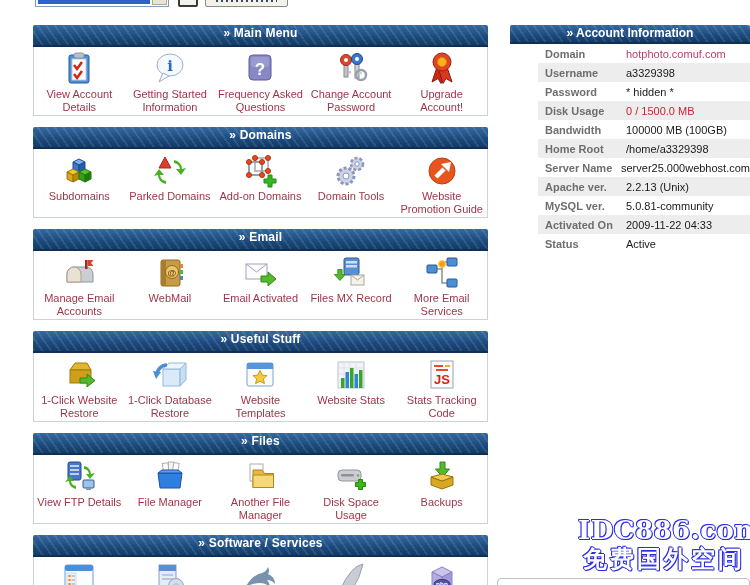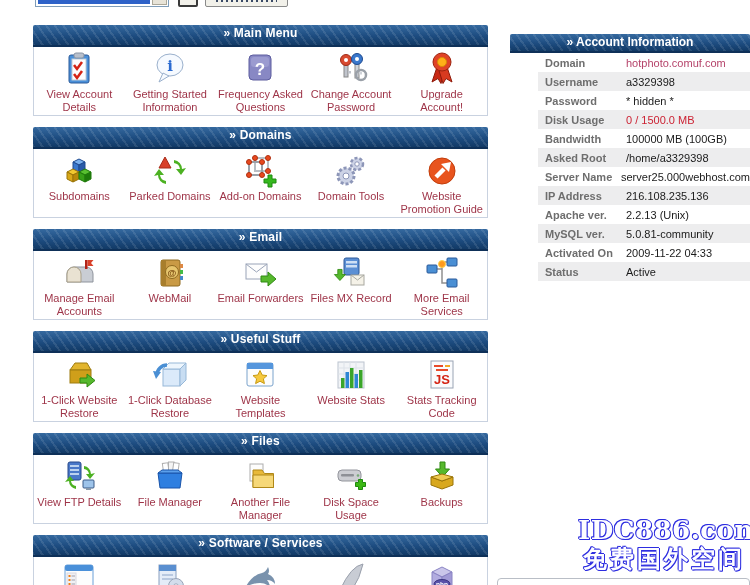--- a/index.html
+++ b/index.html
@@ -54,21 +54,21 @@
   }
   .menu-item { flex:1 1 0; text-align:center; padding-top:4px; cursor:pointer; }
   .menu-item .ico { width:38px; height:36px; margin:0 auto; }
   .menu-item .ico svg { display:block; margin:0 auto; }
   .menu-item .lbl {
     font-size:11px; line-height:12.5px; color:#9e3448; margin-top:1px;
     padding:0 2px;
   }
 
   
-  .acct-panel { position:absolute; left:510px; top:34px; width:240px; }
+  .acct-panel { position:absolute; left:510px; top:25px; width:240px; }
   .acct-header {
     height:19px; line-height:17px; text-align:center;
     color:#fff; font-size:12px; font-weight:bold;
     border-radius:2px 2px 0 0;
     background:
       repeating-linear-gradient(55deg, rgba(255,255,255,.10) 0 2px, rgba(255,255,255,0) 2px 7px),
       linear-gradient(#35699f 0%, #1d4c80 55%, #123a66 100%);
     border-bottom:2px solid #0e3058;
   }
   .acct-row { display:flex; height:19px; align-items:center; font-size:11px;margin-left:28px; }
@@ -280,21 +280,21 @@
           <div class="lbl">WebMail</div>
         </div>
         <div class="menu-item">
           <div class="ico">
             <svg width="38" height="36" viewBox="0 0 36 36" xmlns="http://www.w3.org/2000/svg">
               <rect x="4" y="9" width="21" height="15" fill="#fdfdfd" stroke="#9aa4b8"></rect>
               <path d="M4 9 l10.5 8 L25 9" fill="none" stroke="#9aa4b8"></path>
               <path d="M19 21 h7 v-4 l8 7 -8 7 v-4 h-7 z" fill="#56b82d" stroke="#2f8a12"></path>
             </svg>
           </div>
-          <div class="lbl">Email Forwarders</div>
+          <div class="lbl">Email Activated</div>
         </div>
         <div class="menu-item">
           <div class="ico">
             <svg width="38" height="36" viewBox="0 0 36 36" xmlns="http://www.w3.org/2000/svg">
               <rect x="11" y="3" width="15" height="17" rx="2" fill="#5b8fd4" stroke="#2f5a9a"></rect>
               <rect x="13" y="6" width="11" height="2.5" fill="#cfe0f4"></rect>
               <rect x="13" y="10" width="11" height="2.5" fill="#cfe0f4"></rect>
               <rect x="18" y="20" width="13" height="10" fill="#f5f2e8" stroke="#a8a8a0"></rect>
               <path d="M18 20 l6.5 5 6.5 -5" fill="none" stroke="#a8a8a0"></path>
               <path d="M8 17 v6 h-4 l6.5 7 6.5 -7 h-4 v-6 z" fill="#56b82d" stroke="#2f8a12" transform="translate(-2,0) scale(0.85)"></path>
@@ -524,30 +524,26 @@
       </div>
       <div class="acct-row">
         <div class="k">Disk Usage</div>
         <div class="v red">0 / 1500.0 MB</div>
       </div>
       <div class="acct-row">
         <div class="k">Bandwidth</div>
         <div class="v">100000 MB (100GB)</div>
       </div>
       <div class="acct-row">
-        <div class="k">Asked Root</div>
+        <div class="k">Home Root</div>
         <div class="v">/home/a3329398</div>
       </div>
       <div class="acct-row">
         <div class="k">Server Name</div>
         <div class="v">server25.000webhost.com</div>
-      </div>
-      <div class="acct-row">
-        <div class="k">IP Address</div>
-        <div class="v">216.108.235.136</div>
       </div>
       <div class="acct-row">
         <div class="k">Apache ver.</div>
         <div class="v">2.2.13 (Unix)</div>
       </div>
       <div class="acct-row">
         <div class="k">MySQL ver.</div>
         <div class="v">5.0.81-community</div>
       </div>
       <div class="acct-row">

